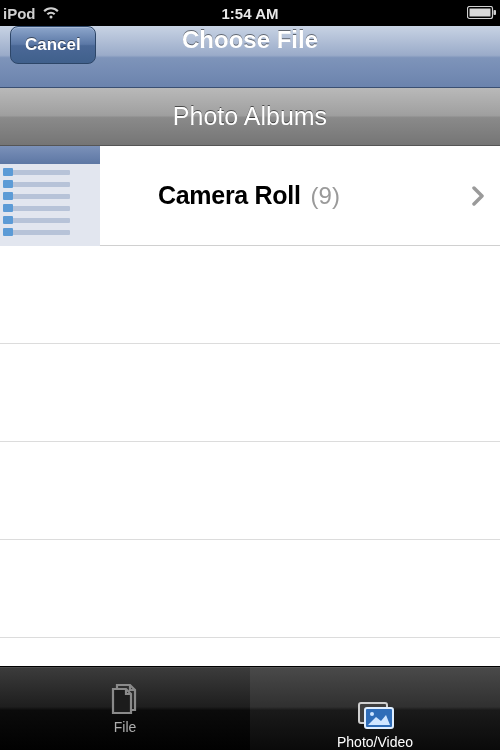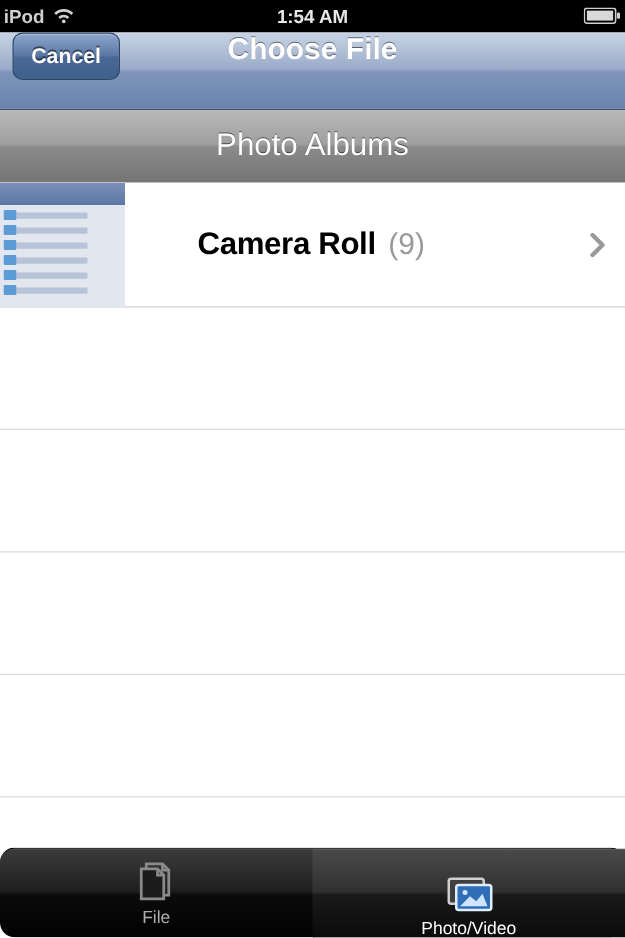--- a/index.html
+++ b/index.html
@@ -118,25 +118,24 @@
 
     .empty-row {
       height: 98px;
       border-bottom: 1px solid #dcdcdc;
     }
 
     
     .tab-bar {
       position: absolute;
       left:0; right:0; bottom:0;
-      height: 72px;
+      height: 84px;
       background: linear-gradient(to bottom, #3c3c3c 0%, #1e1e1e 48%, #0b0b0b 52%, #010101 100%);
       border-top:1px solid #000;
       display:flex;
-      border-radius:12px;
     }
     .tab-item{
       flex:1;
       display:flex; flex-direction:column; align-items:center; justify-content:center;
       gap:3px;
       color:#aeaeae;
       font-size:14px;
       cursor:pointer;
       box-shadow: inset 0 1px 0 rgba(255,255,255,0.08);
     }

